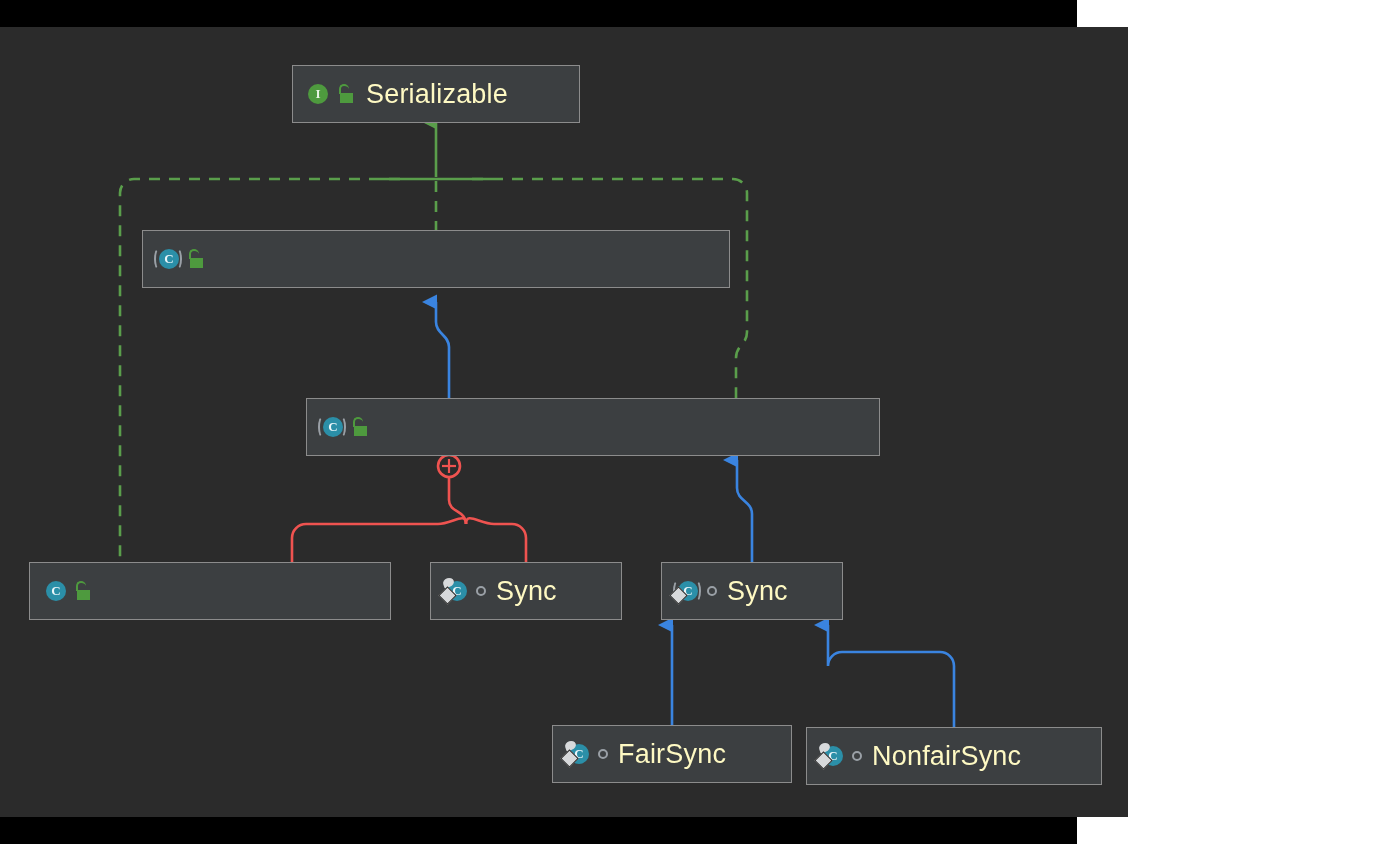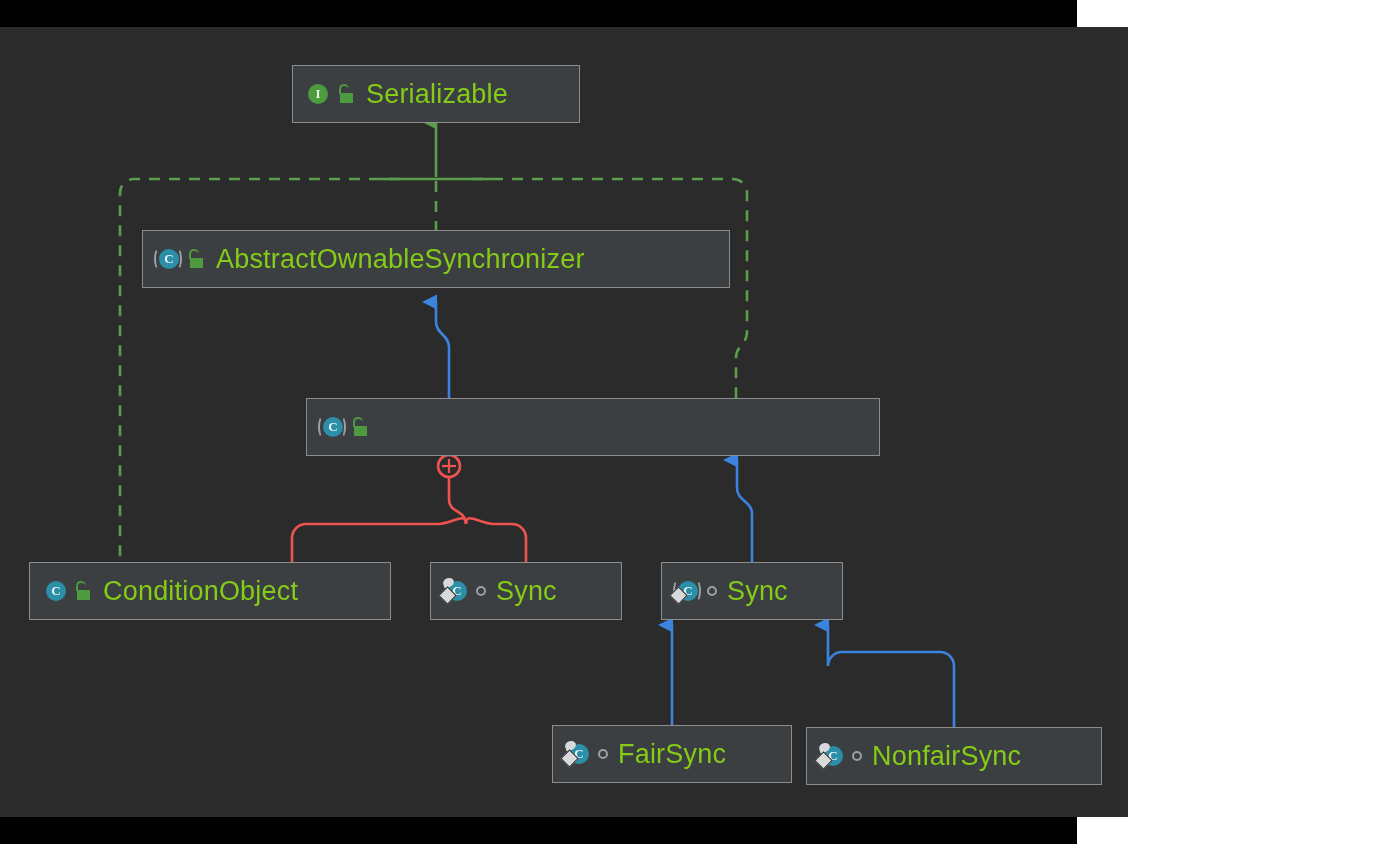--- a/index.html
+++ b/index.html
@@ -11,21 +11,21 @@
   #frame-bottom{position:absolute;left:0;top:817px;width:1077px;height:27px;background:#000;}
 
   
   #canvas{position:absolute;left:0;top:27px;width:1128px;height:790px;
           background:#2b2b2b;overflow:hidden;}
   #edges{position:absolute;left:0;top:0;width:1128px;height:790px;}
 
   .node{position:absolute;display:flex;align-items:center;
         background:#3c3f41;border:1px solid #8c8c8c;box-sizing:border-box;
         padding:0 12px;white-space:nowrap;}
-  .node .label{color:#84cc16;font-size:27px;letter-spacing:.2px;}
+  .node .label{color:#fef9c3;font-size:27px;letter-spacing:.2px;}
   .node .vis{margin:0 10px 0 7px;display:inline-block;}
 
   
   .ico{position:relative;width:26px;height:26px;flex:0 0 26px;}
   .ico .disc{position:absolute;left:4px;top:3px;width:20px;height:20px;border-radius:50%;
              display:flex;align-items:center;justify-content:center;
              font-size:13px;font-weight:bold;font-family:"Liberation Serif",serif;}
   .ico.iface .disc{background:#4e9a3e;color:#e8f5e3;left:3px;}
   .ico.cls   .disc{background:#2b8fa8;color:#eaf6fa;}
   
@@ -120,42 +120,40 @@
   </div>
 
   <div class="node" style="left:142px;top:203px;width:588px;height:58px;">
     <span class="ico cls abs">
       <span class="disc">C</span>
     </span>
     <span class="vis lock">
       <span class="shk"></span>
         <span class="body"></span>
     </span>
-    <span class="label">AbstractOwnableSynchronizer</span>
   </div>
 
   <div class="node" style="left:306px;top:371px;width:574px;height:58px;">
     <span class="ico cls abs">
       <span class="disc">C</span>
     </span>
     <span class="vis lock">
       <span class="shk"></span>
         <span class="body"></span>
     </span>
   </div>
 
   <div class="node" style="left:29px;top:535px;width:362px;height:58px;">
     <span class="ico cls">
       <span class="disc">C</span>
     </span>
     <span class="vis lock">
       <span class="shk"></span>
         <span class="body"></span>
     </span>
-    <span class="label">ConditionObject</span>
   </div>
 
   <div class="node" style="left:430px;top:535px;width:192px;height:58px;">
     <span class="ico cls">
       <span class="disc">C</span>
       <span class="mark-o"></span>
         <span class="mark-d"></span>
     </span>
     <span class="vis pkg"></span>
     <span class="label">Sync</span>

